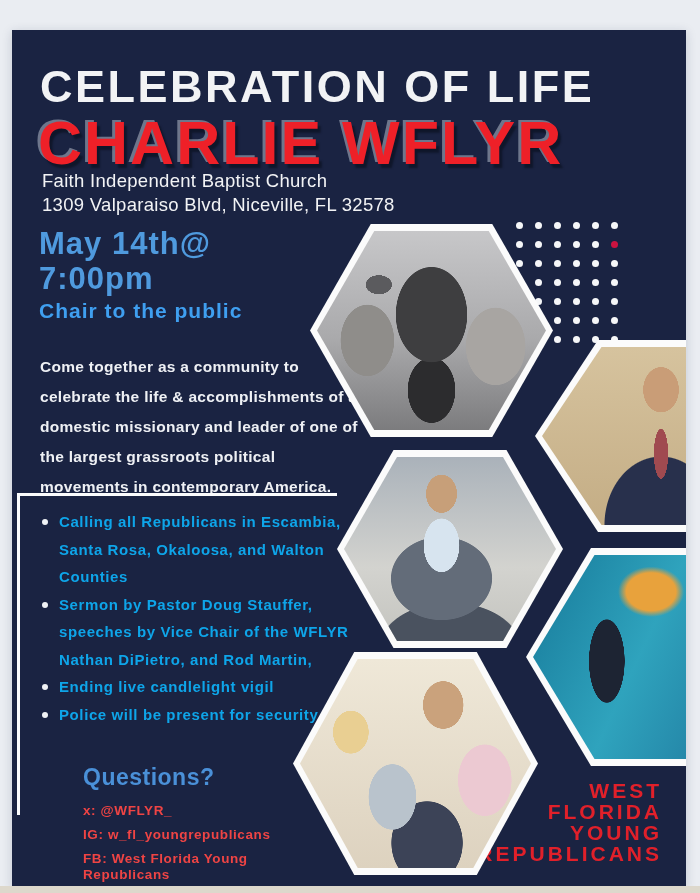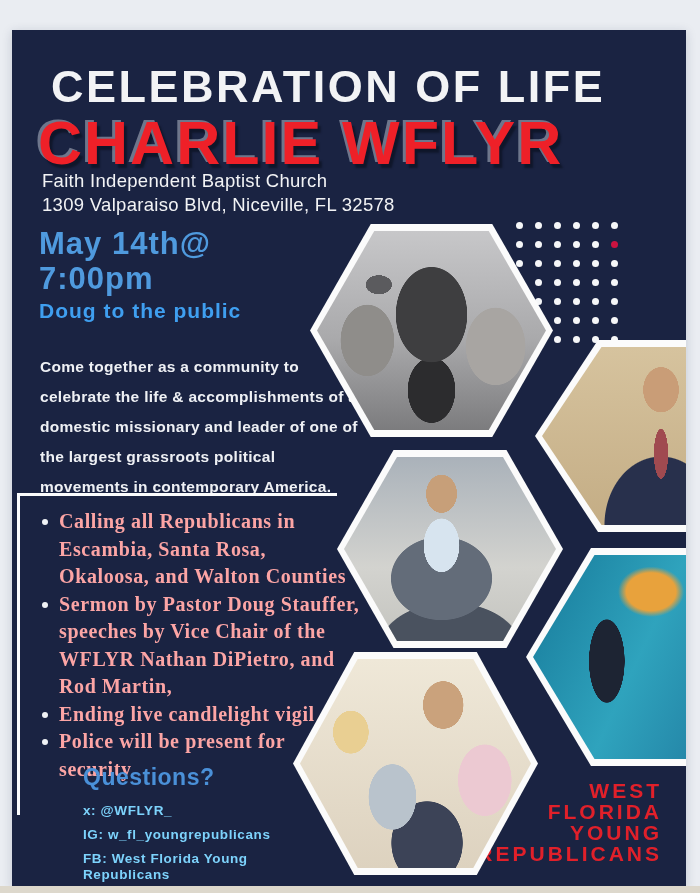--- a/index.html
+++ b/index.html
@@ -7,43 +7,43 @@
     width:700px;height:893px;position:relative;overflow:hidden;
     background:#eaedf2;
     font-family:"Liberation Sans","DejaVu Sans",sans-serif;
   }
   .page-bottom-strip{position:absolute;left:0;top:886px;width:700px;height:7px;background:#ddd8cc;}
   .flyer{
     position:absolute;left:12px;top:30px;width:674px;height:858px;
     background:#1a2342;overflow:hidden;box-shadow:0 2px 10px rgba(30,40,70,.18);
   }
   
-  .title1{position:absolute;left:28px;top:31px;font-size:45px;font-weight:bold;color:#f2f3f5;letter-spacing:2.5px;white-space:nowrap;margin-left:11px;}
+  .title1{position:absolute;left:28px;top:31px;font-size:45px;font-weight:bold;color:#f2f3f5;letter-spacing:2.5px;white-space:nowrap;}
   .title2{position:absolute;left:26px;top:78px;font-size:61px;font-weight:bold;color:#ee2028;letter-spacing:2px;white-space:nowrap;
           text-shadow:-3px -2px 0 rgba(193,201,214,.5),3px 4px 2px rgba(8,12,24,.55);}
   .venue{position:absolute;left:30px;top:139px;font-size:18.5px;line-height:24px;color:#f2f3f5;letter-spacing:.3px;}
   
   .when{position:absolute;left:27px;top:196px;}
   .when .dline{font-size:31px;font-weight:bold;color:#4f9ade;letter-spacing:1px;line-height:35px;white-space:nowrap;}
   .open-line{font-size:21px;font-weight:bold;color:#3f9ff0;letter-spacing:1px;margin-top:3px;white-space:nowrap;}
   .stream-line{font-size:11px;font-weight:bold;color:#2d7ecf;letter-spacing:.4px;white-space:nowrap;}
   
   .desc{position:absolute;left:28px;top:322px;width:322px;font-size:15.5px;font-weight:bold;line-height:30px;letter-spacing:.3px;color:#eef0f4;}
   
   .hline{position:absolute;left:5px;top:463px;width:320px;height:3px;background:#fafbfc;}
   .vline{position:absolute;left:5px;top:463px;width:3px;height:322px;background:#fafbfc;}
   
   .bullets{position:absolute;left:30px;top:478px;width:318px;margin:0;padding:0;list-style:none;}
-  .bullets li{font-size:20px;font-weight:bold;line-height:27.5px;letter-spacing:.6px;color:#fca5a5;padding-left:17px;position:relative;font-family:Liberation Serif, serif;}
+  .bullets li{font-size:15px;font-weight:bold;line-height:27.5px;letter-spacing:.6px;color:#0ea5e9;padding-left:17px;position:relative;}
   .bullets li::before{content:"";position:absolute;left:0;top:11px;width:6px;height:6px;border-radius:50%;background:#f0f2f5;}
   
   .questions{position:absolute;left:71px;top:734px;}
   .q-head{font-size:23px;font-weight:bold;color:#4a90d8;letter-spacing:.5px;}
   .contacts{margin-top:12px;width:218px;}
-  .contacts p{font-size:13.5px;font-weight:bold;color:#7dd3fc;line-height:16px;letter-spacing:.6px;margin:0 0 8px;}
+  .contacts p{font-size:13.5px;font-weight:bold;color:#ef4444;line-height:16px;letter-spacing:.6px;margin:0 0 8px;}
   
   .org{position:absolute;right:24px;top:750px;text-align:right;}
   .org div{font-size:21px;font-weight:bold;color:#e1202a;letter-spacing:3px;line-height:21px;white-space:nowrap;}
   
   .dots{position:absolute;left:498px;top:186px;display:grid;grid-template-columns:repeat(6,19px);grid-auto-rows:19px;z-index:1;}
   .dots span{width:7px;height:7px;border-radius:50%;margin:auto;}
   
   .hex{position:absolute;clip-path:polygon(25% 0,75% 0,100% 50%,75% 100%,25% 100%,0 50%);background:#fbfbfb;z-index:2;}
   .hex-inner{position:absolute;left:7px;top:7px;right:7px;bottom:7px;clip-path:inherit;}
   .hex1{left:298px;top:194px;width:243px;height:213px;}
@@ -147,21 +147,21 @@
   <div class="title1">CELEBRATION OF LIFE</div>
   <div class="title2">CHARLIE WFLYR</div>
   <div class="venue">
     <div>Faith Independent Baptist Church</div>
     <div>1309 Valparaiso Blvd, Niceville, FL 32578</div>
   </div>
 
   <div class="when">
     <div class="dline">May 14th@</div>
     <div class="dline">7:00pm</div>
-    <div class="open-line">Doug to the public</div>
+    <div class="open-line">Chair to the public</div>
   </div>
 
   <div class="desc">Come together as a community to celebrate the life &amp; accomplishments of a domestic missionary and leader of one of the largest grassroots political movements in contemporary America.</div>
 
   <div class="hline"></div>
   <div class="vline"></div>
 
   <ul class="bullets">
       <li>Calling all Republicans in Escambia, Santa Rosa, Okaloosa, and Walton Counties</li>
       <li>Sermon by Pastor Doug Stauffer, speeches by Vice Chair of the WFLYR Nathan DiPietro, and Rod Martin,</li>

